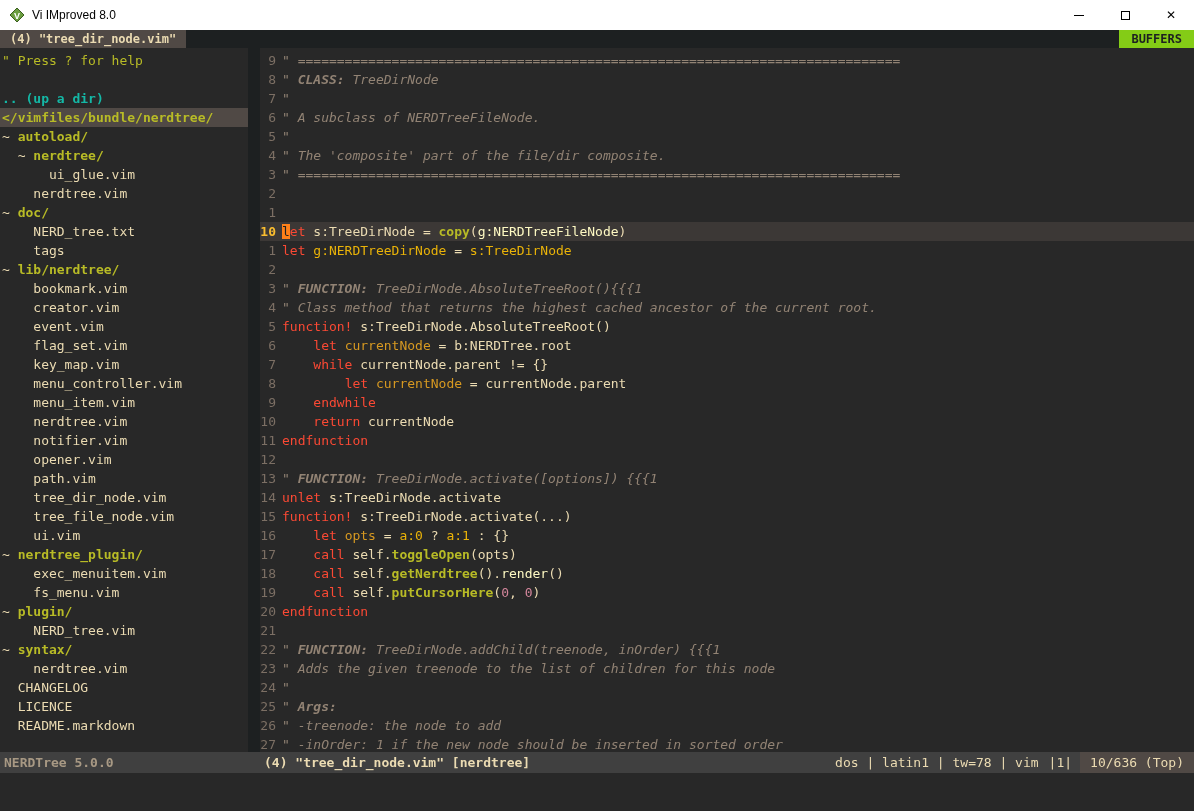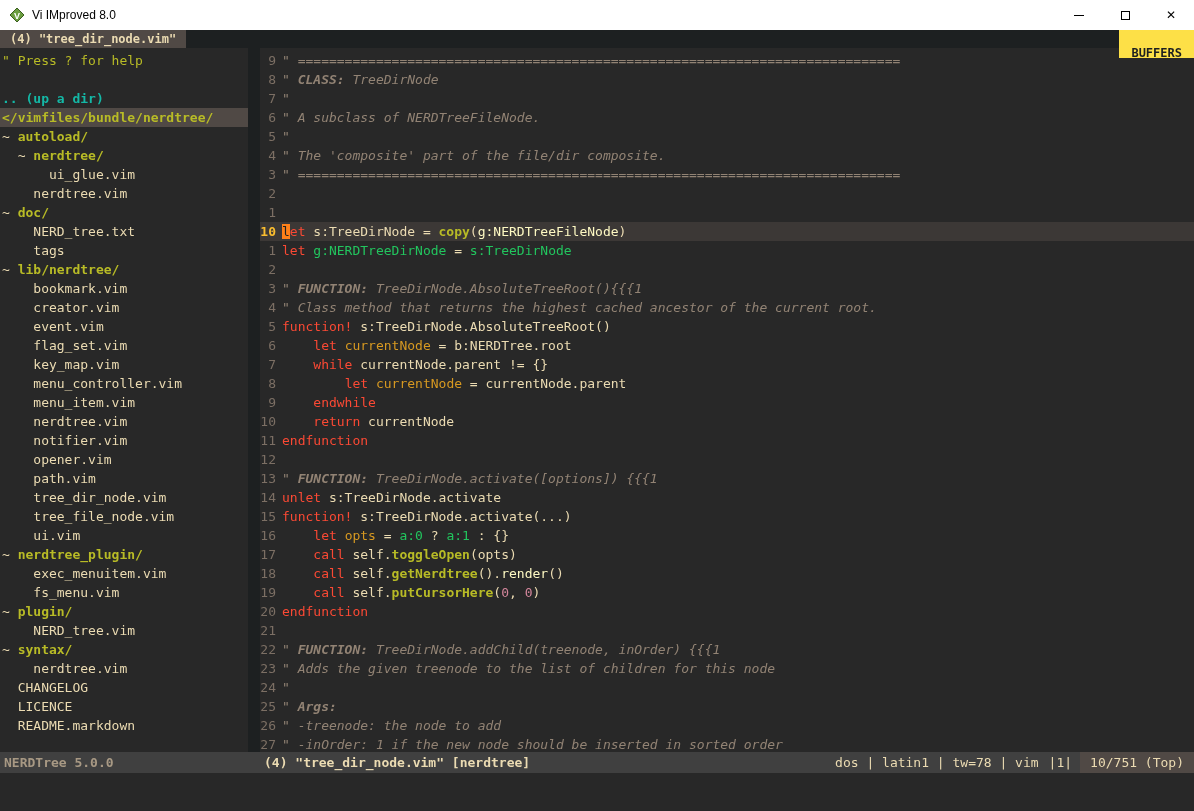--- a/index.html
+++ b/index.html
@@ -11,21 +11,21 @@
   .title-icon{width:16px;height:16px;margin:0 7px 0 9px;flex-shrink:0}
   .title-text{font-size:12px;color:#000}
   .win-controls{margin-left:auto;display:flex;height:100%}
   .win-btn{width:46px;height:100%;display:flex;align-items:center;justify-content:center;color:#000;font-size:12px}
   .min-line{display:inline-block;width:10px;border-top:1px solid #000}
   .max-box{display:inline-block;width:9px;height:9px;border:1px solid #000}
 
   
   .tabline{height:18px;background:#1d2021;display:flex;font-size:12px;line-height:18px}
   .tab-active{background:#504945;color:#ebdbb2;font-weight:bold;padding:0 10px;white-space:pre}
-  .tab-buffers{margin-left:auto;background:#fde047;color:#1d2021;font-weight:bold;padding:14px 12px}
+  .tab-buffers{margin-left:auto;background:#84cc16;color:#1d2021;font-weight:bold;padding:0 12px}
 
   
   .main{display:flex;height:704px}
   .sidebar{width:248px;background:#282828;padding-top:3px;overflow:hidden}
   .tree-row{height:19px;line-height:19px;font-size:13px;white-space:pre;padding-left:2px}
   .tree-row.selected{background:#504945}
   .t-dir{color:#b8bb26;font-weight:bold}
   .t-help{color:#b8bb26}
   .t-up{color:#14b8a6;font-weight:bold}
   .t-root{color:#b8bb26;font-weight:bold}
@@ -37,21 +37,21 @@
   .line.current{background:#3c3836}
   .num{width:22px;text-align:right;padding-right:6px;color:#7c6f64;flex-shrink:0}
   .line.current .num{color:#fabd2f;font-weight:bold}
   .code{white-space:pre}
   .t-k{color:#fb4934}
   .t-fg{color:#ebdbb2}
   .t-com{color:#928374;font-style:italic}
   .t-comt{color:#928374;font-style:italic;font-weight:bold}
   .t-g{color:#b8bb26;font-weight:bold}
   .t-y{color:#d79921}
-  .t-b{color:#22c55e}
+  .t-b{color:#eab308}
   .t-o{color:#fef9c3}
   .t-p{color:#d3869b}
   .t-cursor{background:#fe8019;color:#1d2021}
 
   
   .statusline{height:21px;background:#404040;display:flex;align-items:center;font-size:13px;line-height:21px;white-space:pre}
   .sl-left{width:248px;color:#a89984;font-weight:bold;padding-left:4px;flex-shrink:0}
   .sl-file{color:#ebdbb2;font-weight:bold;padding-left:16px}
   .sl-spacer{flex:1}
   .sl-right{color:#ebdbb2;padding-right:10px}
@@ -169,16 +169,16 @@
       <div class="line"><span class="num">27</span><span class="code"><span class="t-com">" -inOrder: 1 if the new node should be inserted in sorted order</span></span></div>
     </div>
 </div>
 
 <div class="statusline">
   <span class="sl-left">NERDTree 5.0.0</span>
   <span class="sl-file">(4) "tree_dir_node.vim" [nerdtree]</span>
   <span class="sl-spacer"></span>
   <span class="sl-right">dos | latin1 | tw=78 | vim</span>
   <span class="sl-win">|1|</span>
-  <span class="sl-pos">10/751 (Top)</span>
+  <span class="sl-pos">10/636 (Top)</span>
 </div>
 
 <div class="cmdline"></div>
 
 </body></html>

